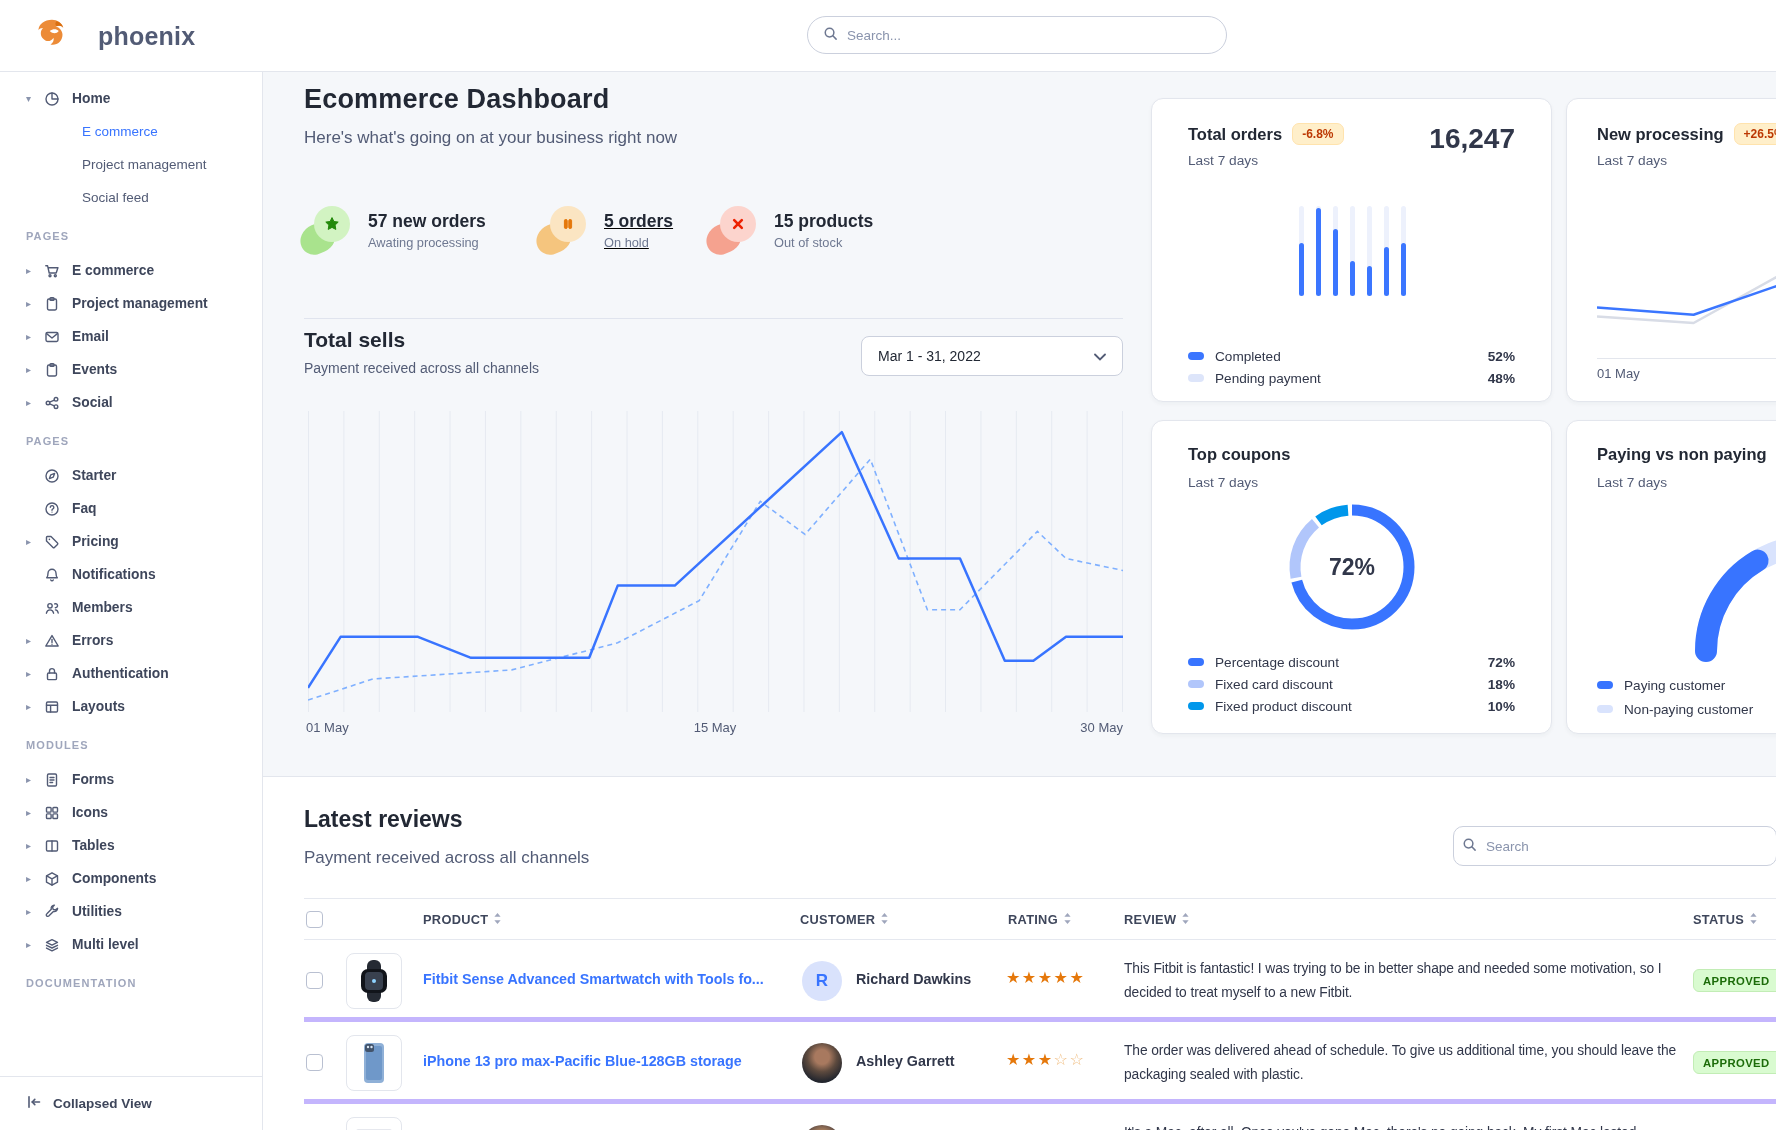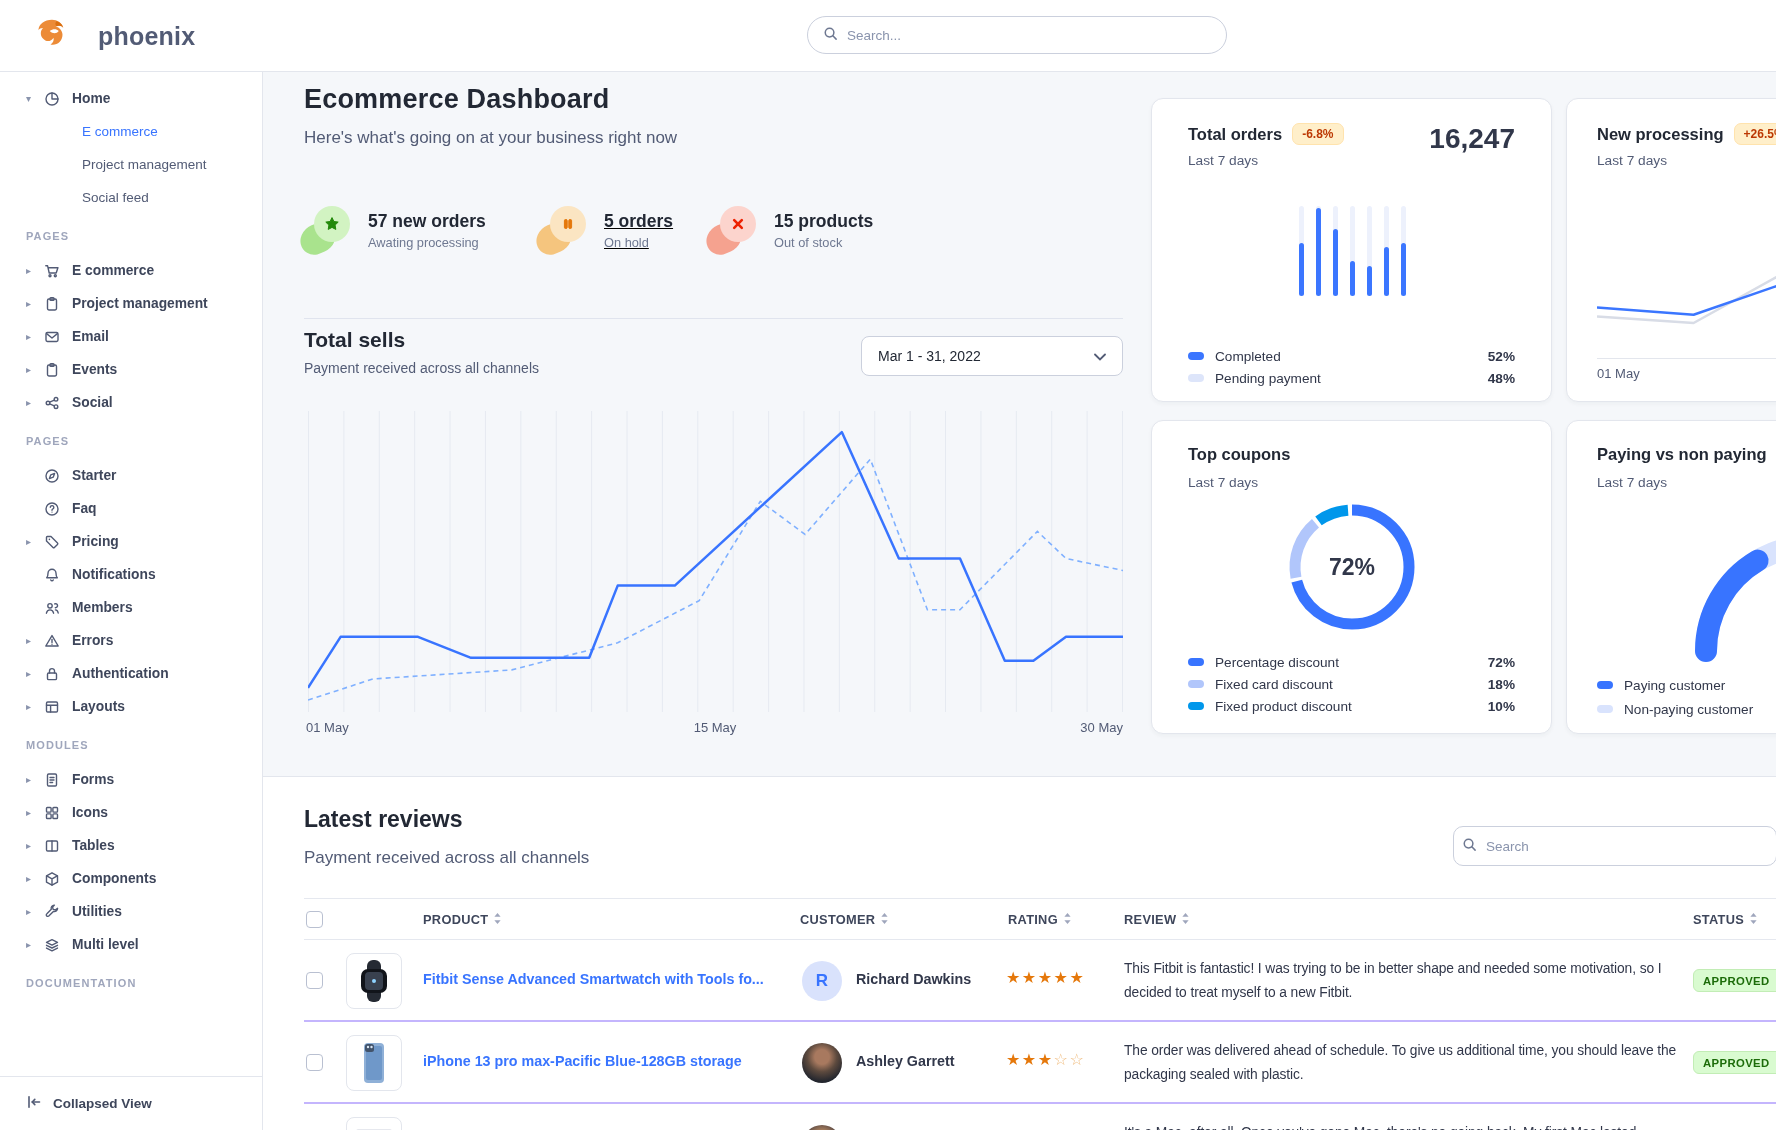--- a/index.html
+++ b/index.html
@@ -92,21 +92,21 @@
   .rev-search input { border:none; outline:none; flex:1; font-size:13.5px; color:#31374a;
                       font-family:"Liberation Sans",sans-serif; background:transparent; }
   .rev-search input::placeholder { color:#8a94ad; }
   .thead-band { position:absolute; left:304px; right:0; top:898px; height:42px;
                 border-top:1px solid #e5e8ef; border-bottom:1px solid #e5e8ef; }
   .th { position:absolute; top:912px; display:flex; align-items:center; gap:6px; font-size:12.8px;
         font-weight:700; color:#3e465b; letter-spacing:.3px; cursor:pointer; }
   .cb { display:inline-block; width:17px; height:17px; border:1.5px solid #b9c0d1;
         border-radius:4px; background:#fff; cursor:pointer; }
   .trow { position:absolute; left:304px; right:0; height:82px; }
-  .trow.bordered { border-bottom:2px solid #c4b5fd; }
+  .trow.bordered { border-bottom:5px solid #c4b5fd; }
   .thumb { position:absolute; left:42px; top:13px; width:56px; height:56px; border:1px solid #e3e6ed;
            border-radius:8px; background:#fff; display:flex; align-items:center; justify-content:center; }
   .plink { position:absolute; left:119px; top:31px; font-size:14.3px; font-weight:600; color:#3874ff;
            max-width:340px; white-space:nowrap; overflow:hidden; cursor:pointer; }
   .avatar { position:absolute; left:498px; top:21px; width:40px; height:40px; border-radius:50%; }
   .avatar.initial { background:#d9e2fc; color:#3874ff; display:flex; align-items:center;
                     justify-content:center; font-weight:700; font-size:17px; }
   .avatar.photo1 { background:radial-gradient(circle at 50% 35%, #a8795f 0 22%, #5d4a3e 45%, #23262e 75%); }
   .avatar.photo2 { background:radial-gradient(circle at 50% 35%, #b98a63 0 22%, #6b554a 45%, #2b2e35 75%); }
   .pname { position:absolute; left:552px; top:31px; font-size:14.3px; font-weight:700; color:#31374a; }

